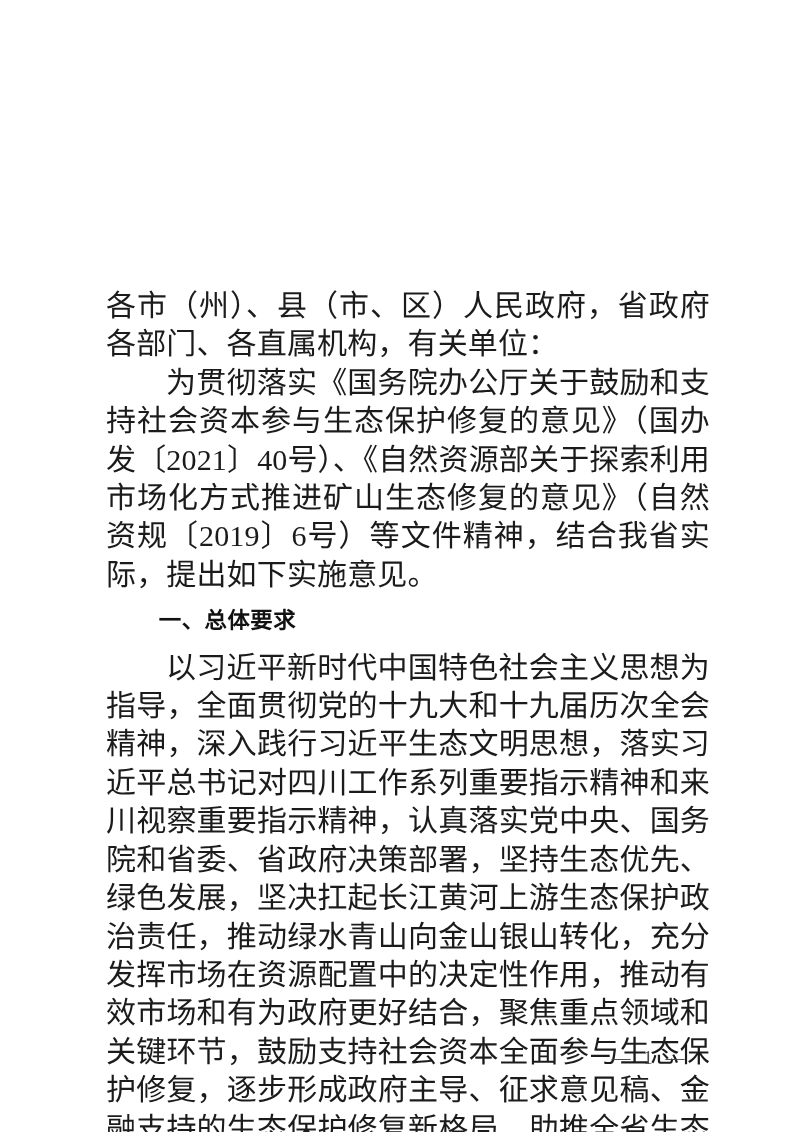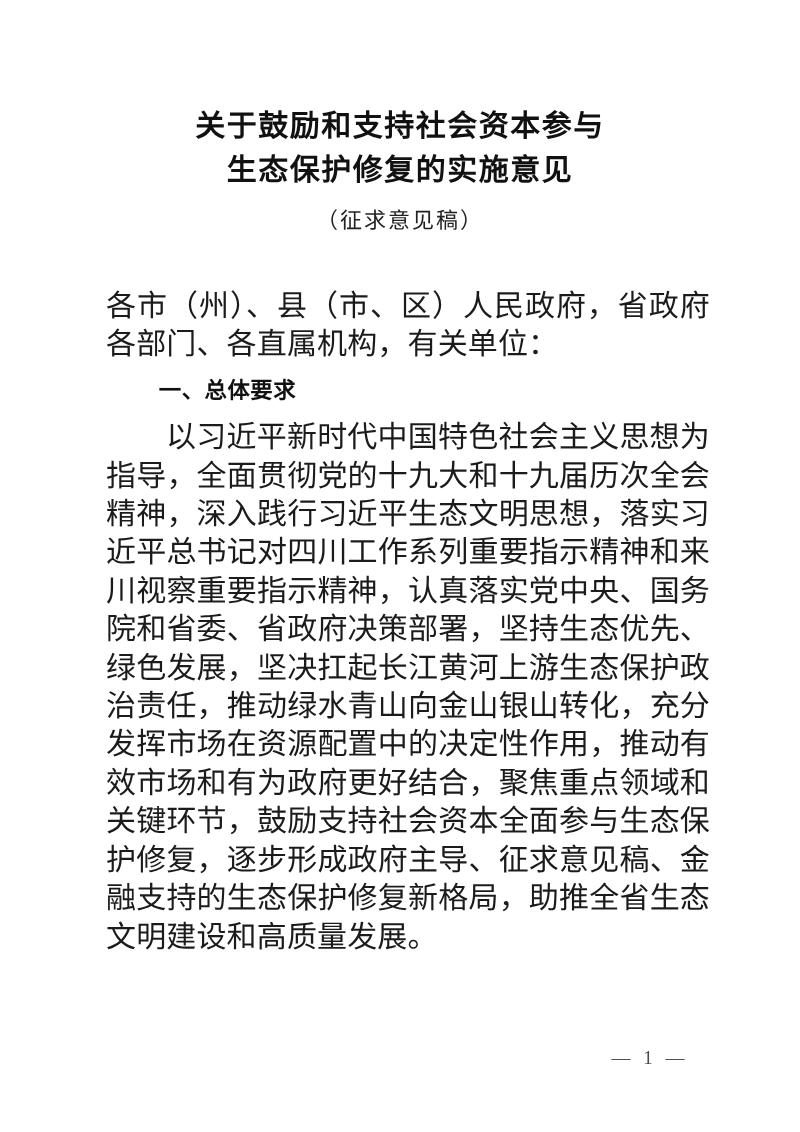--- a/index.html
+++ b/index.html
@@ -99,30 +99,26 @@
     letter-spacing: 4px;
     color: #4a4a4a;
     white-space: nowrap;
   }
 </style>
 </head>
 <body>
 
 <div class="page">
 
-  <div class="title-block">
-    <div class="doc-title-line">关于鼓励和支持社会资本参与</div>
-    <div class="doc-title-line">生态保护修复的实施意见</div>
-    <div class="doc-subtitle">（征求意见稿）</div>
-  </div>
 
   <div class="body-block">
 
     <p class="para">各市（州）、县（市、区）人民政府，省政府各部门、各直属机构，有关单位：</p>
 
+    <p class="para indent">为贯彻落实《国务院办公厅关于鼓励和支持社会资本参与生态保护修复的意见》（国办发〔2021〕40号）、《自然资源部关于探索利用市场化方式推进矿山生态修复的意见》（自然资规〔2019〕6号）等文件精神，结合我省实际，提出如下实施意见。</p>
 
     <p class="heading">一、总体要求</p>
 
     <p class="para indent">以习近平新时代中国特色社会主义思想为指导，全面贯彻党的十九大和十九届历次全会精神，深入践行习近平生态文明思想，落实习近平总书记对四川工作系列重要指示精神和来川视察重要指示精神，认真落实党中央、国务院和省委、省政府决策部署，坚持生态优先、绿色发展，坚决扛起长江黄河上游生态保护政治责任，推动绿水青山向金山银山转化，充分发挥市场在资源配置中的决定性作用，推动有效市场和有为政府更好结合，聚焦重点领域和关键环节，鼓励支持社会资本全面参与生态保护修复，逐步形成政府主导、征求意见稿、金融支持的生态保护修复新格局，助推全省生态文明建设和高质量发展。</p>
 
 
   </div>
 
   <div class="page-number">— 1 —</div>
 

